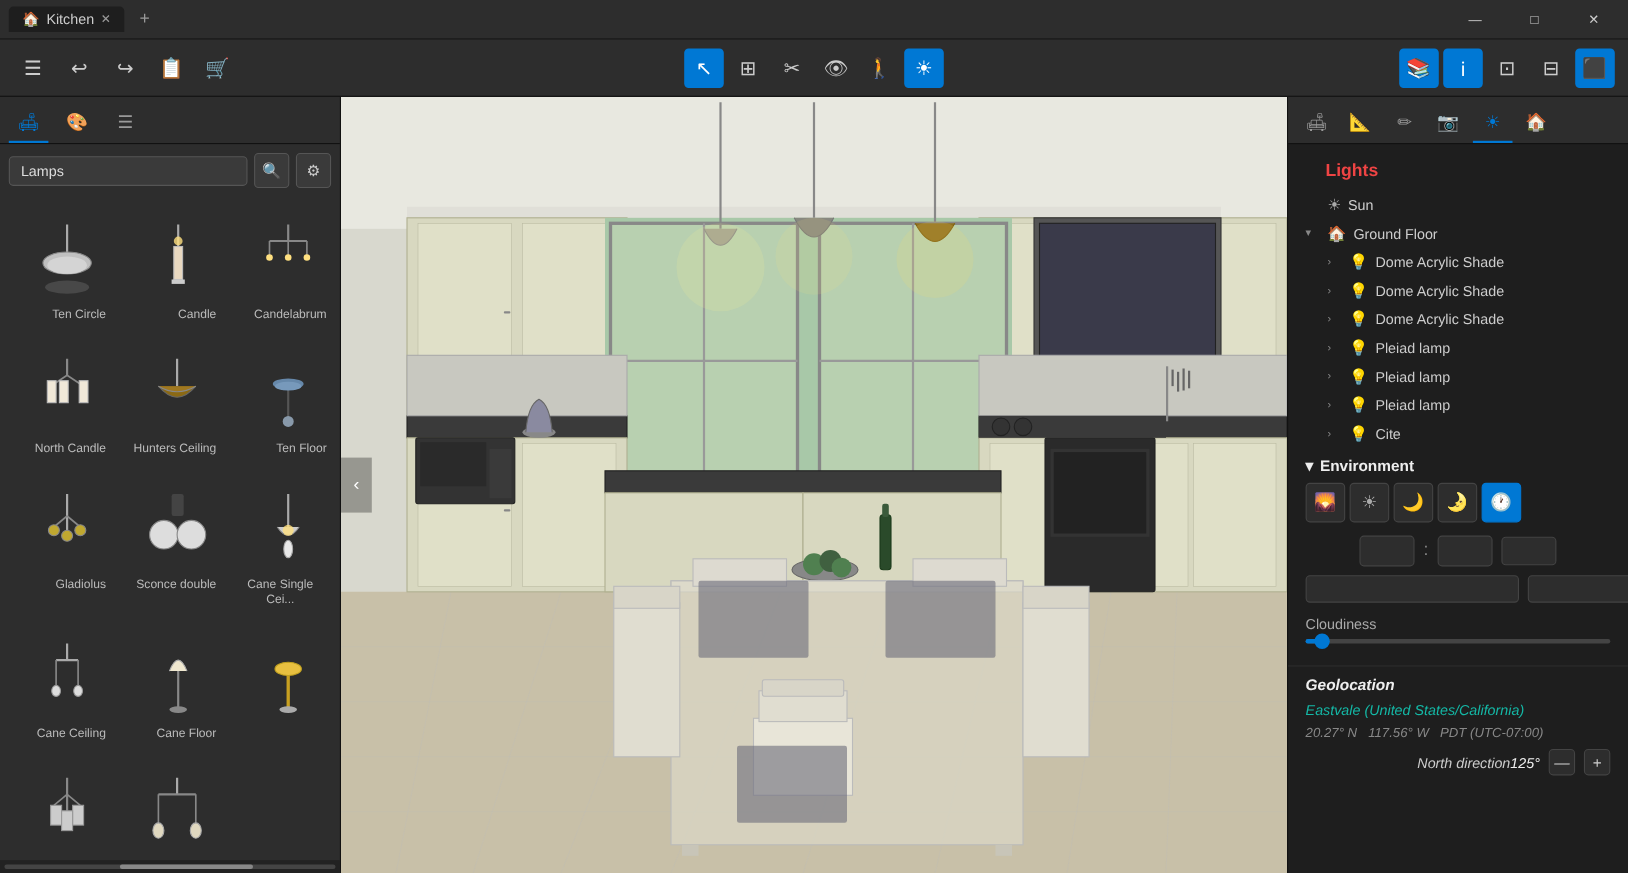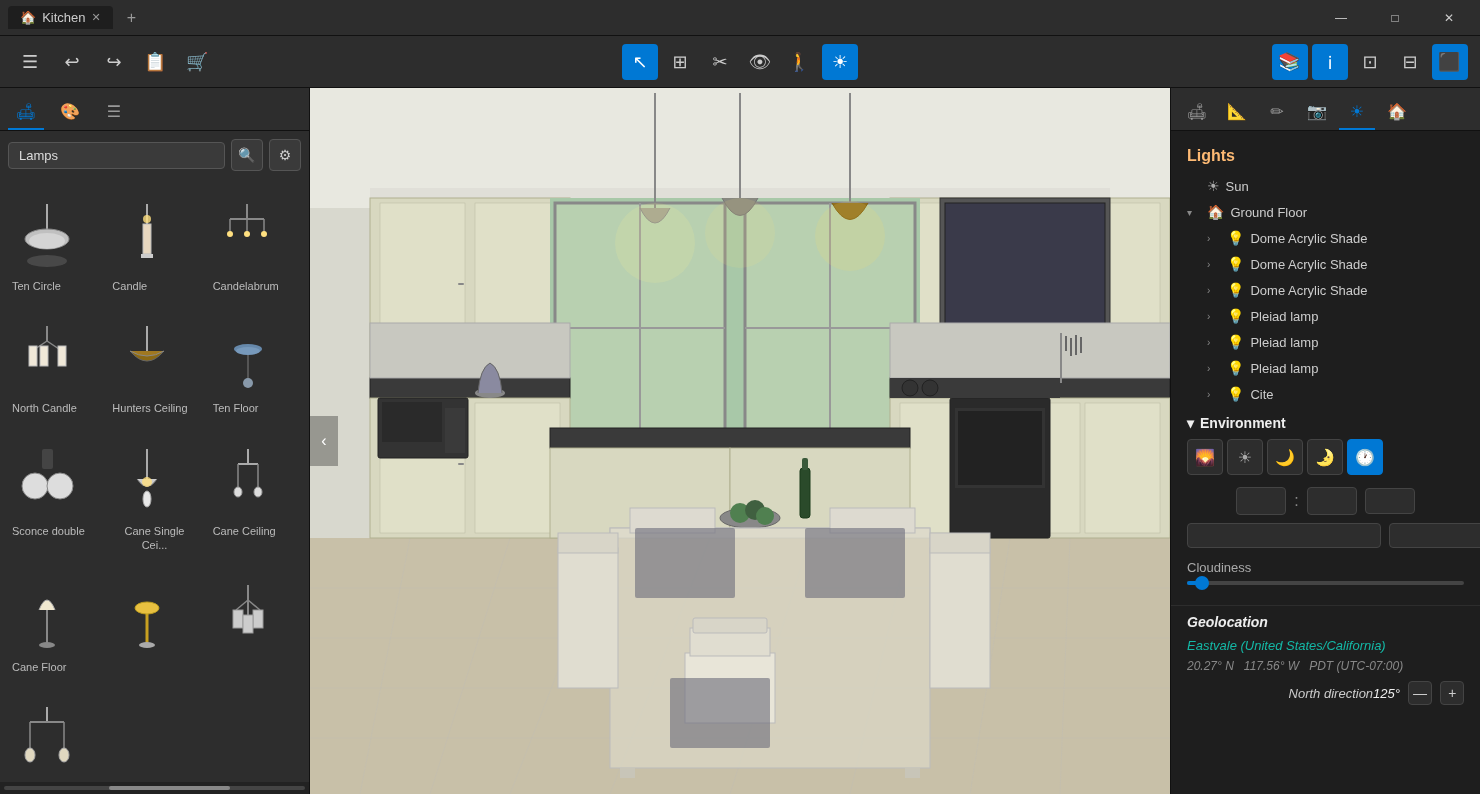--- a/index.html
+++ b/index.html
@@ -193,21 +193,21 @@
       gap: 8px;
       align-content: start;
     }
     .item-grid::-webkit-scrollbar { width: 6px; }
     .item-grid::-webkit-scrollbar-track { background: #2d2d2d; }
     .item-grid::-webkit-scrollbar-thumb { background: #555; border-radius: 3px; }
 
     .grid-item {
       display: flex;
       flex-direction: column;
-      align-items: flex-start;
+      align-items: flex-end;
       padding: 8px 4px;
       border-radius: 4px;
       cursor: pointer;
       gap: 4px;
     }
     .grid-item-img {
       width: 70px;
       height: 80px;
       display: flex;
       align-items: center;
@@ -308,22 +308,23 @@
       overflow-y: auto;
       padding: 8px 0;
     }
     .right-panel-content::-webkit-scrollbar { width: 6px; }
     .right-panel-content::-webkit-scrollbar-track { background: #1e1e1e; }
     .right-panel-content::-webkit-scrollbar-thumb { background: #444; border-radius: 3px; }
 
     .section-title {
       font-size: 16px;
       font-weight: 600;
-      color: #fdba74;
+      color: #ef4444;
       padding: 8px 16px;
+      margin-left: 18px;
     }
 
     
     .lights-tree {
       padding: 0 8px;
     }
     .tree-item {
       display: flex;
       align-items: center;
       padding: 5px 8px;
@@ -696,20 +697,33 @@
       <div class="grid-item">
         <div class="grid-item-img">
           <svg width="40" height="72" viewBox="0 0 40 72">
             <line x1="20" y1="30" x2="20" y2="62" stroke="#555" stroke-width="2"></line>
             <ellipse cx="20" cy="28" rx="14" ry="5" fill="#6688aa"></ellipse>
             <ellipse cx="20" cy="30" rx="12" ry="4" fill="#7799bb"></ellipse>
             <circle cx="20" cy="62" r="5" fill="#8899aa"></circle>
           </svg>
         </div>
         <span class="grid-item-label">Ten Floor</span>
+      </div>
+      <div class="grid-item">
+        <div class="grid-item-img">
+          <svg width="40" height="72" viewBox="0 0 40 72">
+            <line x1="20" y1="5" x2="20" y2="40" stroke="#aaa" stroke-width="2"></line>
+            <line x1="20" y1="25" x2="8" y2="35" stroke="#888" stroke-width="1.5"></line>
+            <line x1="20" y1="25" x2="32" y2="35" stroke="#888" stroke-width="1.5"></line>
+            <circle cx="8" cy="38" r="5" fill="#c0a830" stroke="#888"></circle>
+            <circle cx="32" cy="38" r="5" fill="#c0a830" stroke="#888"></circle>
+            <circle cx="20" cy="43" r="5" fill="#c0a830" stroke="#888"></circle>
+          </svg>
+        </div>
+        <span class="grid-item-label">Gladiolus</span>
       </div>
       <div class="grid-item">
         <div class="grid-item-img">
           <svg width="55" height="72" viewBox="0 0 55 72">
             <rect x="22" y="5" width="11" height="20" fill="#444" rx="2"></rect>
             <circle cx="15" cy="42" r="13" fill="#ddd" stroke="#888" stroke-width="1"></circle>
             <circle cx="40" cy="42" r="13" fill="#ddd" stroke="#888" stroke-width="1"></circle>
           </svg>
         </div>
         <span class="grid-item-label">Sconce double</span>

